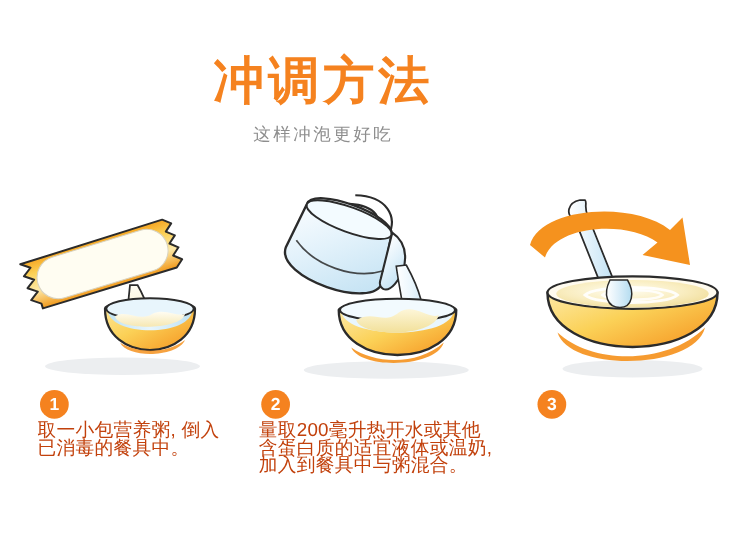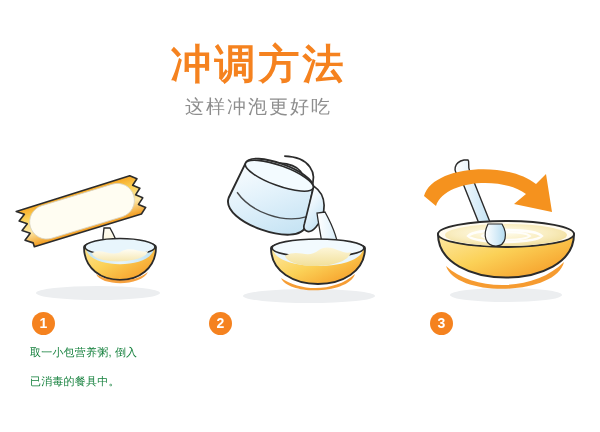--- a/index.html
+++ b/index.html
@@ -33,21 +33,21 @@
   }
   .title {
     font-size: 41px;
     font-weight: bold;
     color: #f5821f;
     letter-spacing: 3px;
     line-height: 48px;
     margin: 0;
   }
   .subtitle {
-    font-size: 19px;
+    font-size: 14px;
     color: #8e8e8e;
     letter-spacing: 2px;
     line-height: 26px;
     margin: 6px 0 0 0;
   }
 
   
   .illus-band {
     position: absolute;
     left: 0;
@@ -89,23 +89,23 @@
     border-radius: 50%;
     background: #f5821f;
     color: #ffffff;
     font-size: 14px;
     font-weight: bold;
     line-height: 23px;
     text-align: center;
     margin: 0 0 3px 2px;
   }
   .step-text {
-    font-size: 11px;
-    line-height: 29px;
-    color: #15803d;
+    font-size: 15px;
+    line-height: 14px;
+    color: #c2410c;
     letter-spacing: 0.2px;
     white-space: pre-line;
   }
 </style>
 </head>
 <body>
 
 <div id="page">
 
   <div class="header">
@@ -254,20 +254,23 @@
   <div class="steps">
 
     <div class="step step-1">
       <div class="badge">1</div>
       <div class="step-text">取一小包营养粥, 倒入
 已消毒的餐具中。</div>
     </div>
 
     <div class="step step-2">
       <div class="badge">2</div>
+      <div class="step-text">量取200毫升热开水或其他
+含蛋白质的适宜液体或温奶,
+加入到餐具中与粥混合。</div>
     </div>
 
     <div class="step step-3">
       <div class="badge">3</div>
     </div>
   </div>
 
 </div>
 
 </body></html>

